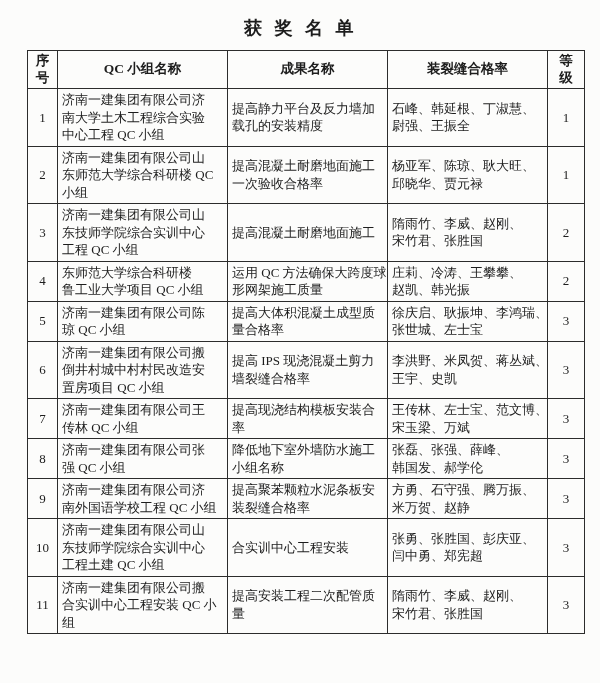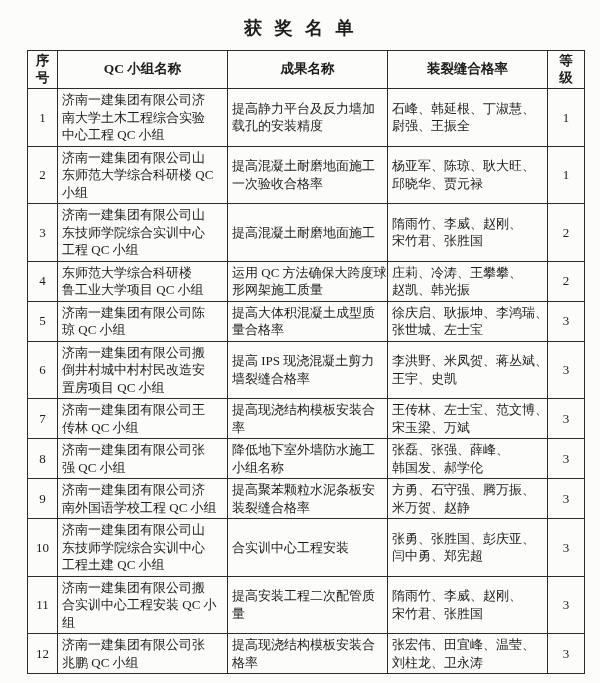--- a/index.html
+++ b/index.html
@@ -192,25 +192,15 @@
         <td class="ta-c">11</td>
         <td>济南一建集团有限公司搬
 合实训中心工程安装 QC 小
 组</td>
         <td>提高安装工程二次配管质
 量</td>
         <td>隋雨竹、李威、赵刚、
 宋竹君、张胜国</td>
         <td class="ta-c">3</td>
       </tr>
-      <tr>
-        <td class="ta-c">12</td>
-        <td>济南一建集团有限公司张
-兆鹏 QC 小组</td>
-        <td>提高现浇结构模板安装合
-格率</td>
-        <td>张宏伟、田宜峰、温莹、
-刘柱龙、卫永涛</td>
-        <td class="ta-c">3</td>
-      </tr>
     </tbody>
   </table>
 </div>
 
 </body></html>

